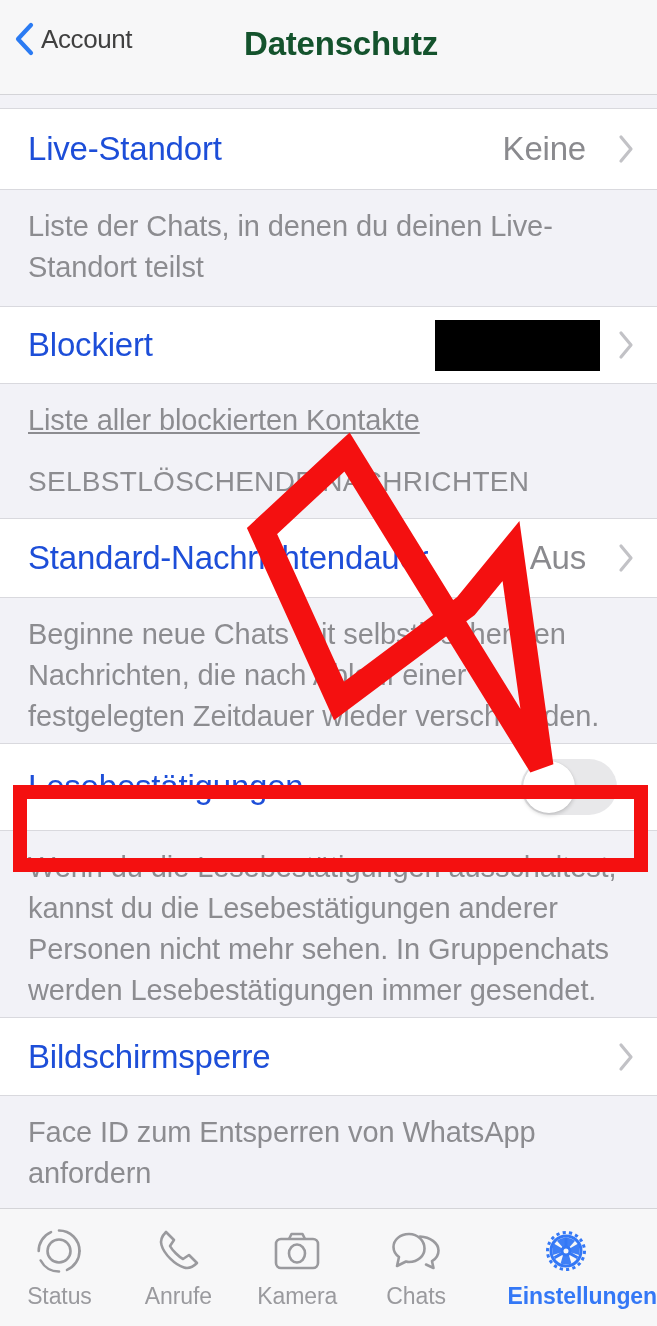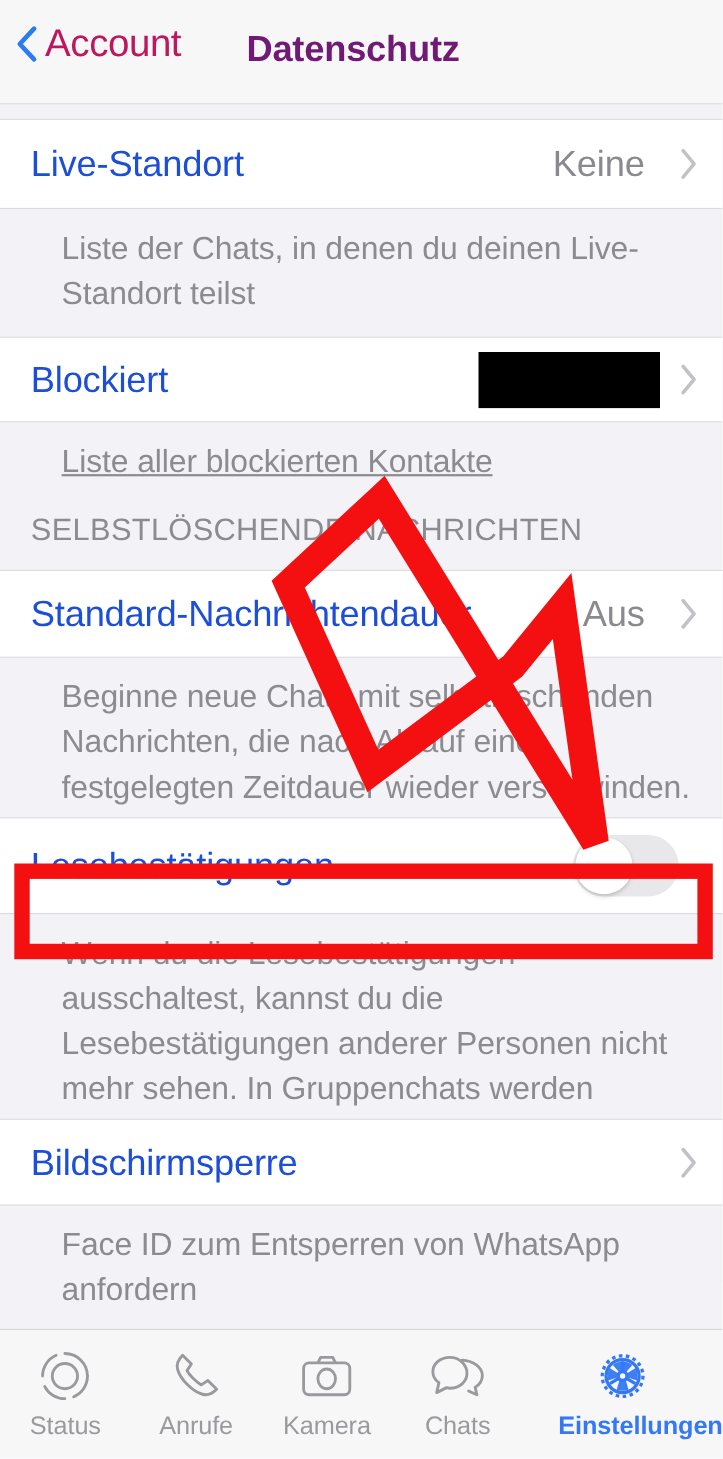--- a/index.html
+++ b/index.html
@@ -37,32 +37,32 @@
     align-items: center;
     gap: 7px;
     cursor: pointer;
   }
   .chev-back {
     width: 20px;
     height: 34px;
     display: block;
   }
   .nav-back-label {
-    color: #be185d;
-    font-size: 35px;
+    color: #404040;
+    font-size: 26px;
     letter-spacing: -0.4px;
     line-height: 1;
   }
   .nav-title {
     position: absolute;
-    left: 224px;
+    left: 244px;
     top: 25px;
     font-size: 33px;
     font-weight: bold;
-    color: #701a75;
+    color: #14532d;
     letter-spacing: -0.2px;
   }
 
   
   .gap {
     background: #f2f2f7;
     width: 100%;
   }
   .cell {
     position: relative;
@@ -105,21 +105,20 @@
   }
 
   .footer-text {
     background: #f2f2f7;
     color: #8c8c90;
     font-size: 29px;
     line-height: 41px;
     letter-spacing: -0.1px;
     padding: 16px 28px 18px 28px;
     box-sizing: border-box;
-    margin-left: 28px;
   }
   .section-header {
     background: #f2f2f7;
     color: #8c8c90;
     font-size: 28px;
     letter-spacing: 0.3px;
     padding: 26px 28px 12px 28px;
     box-sizing: border-box;
   }
 

